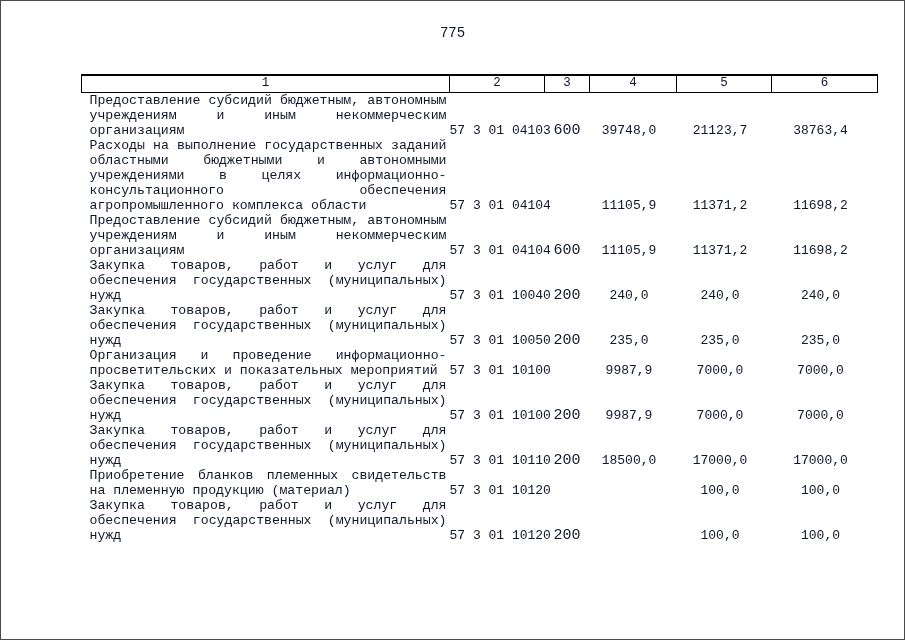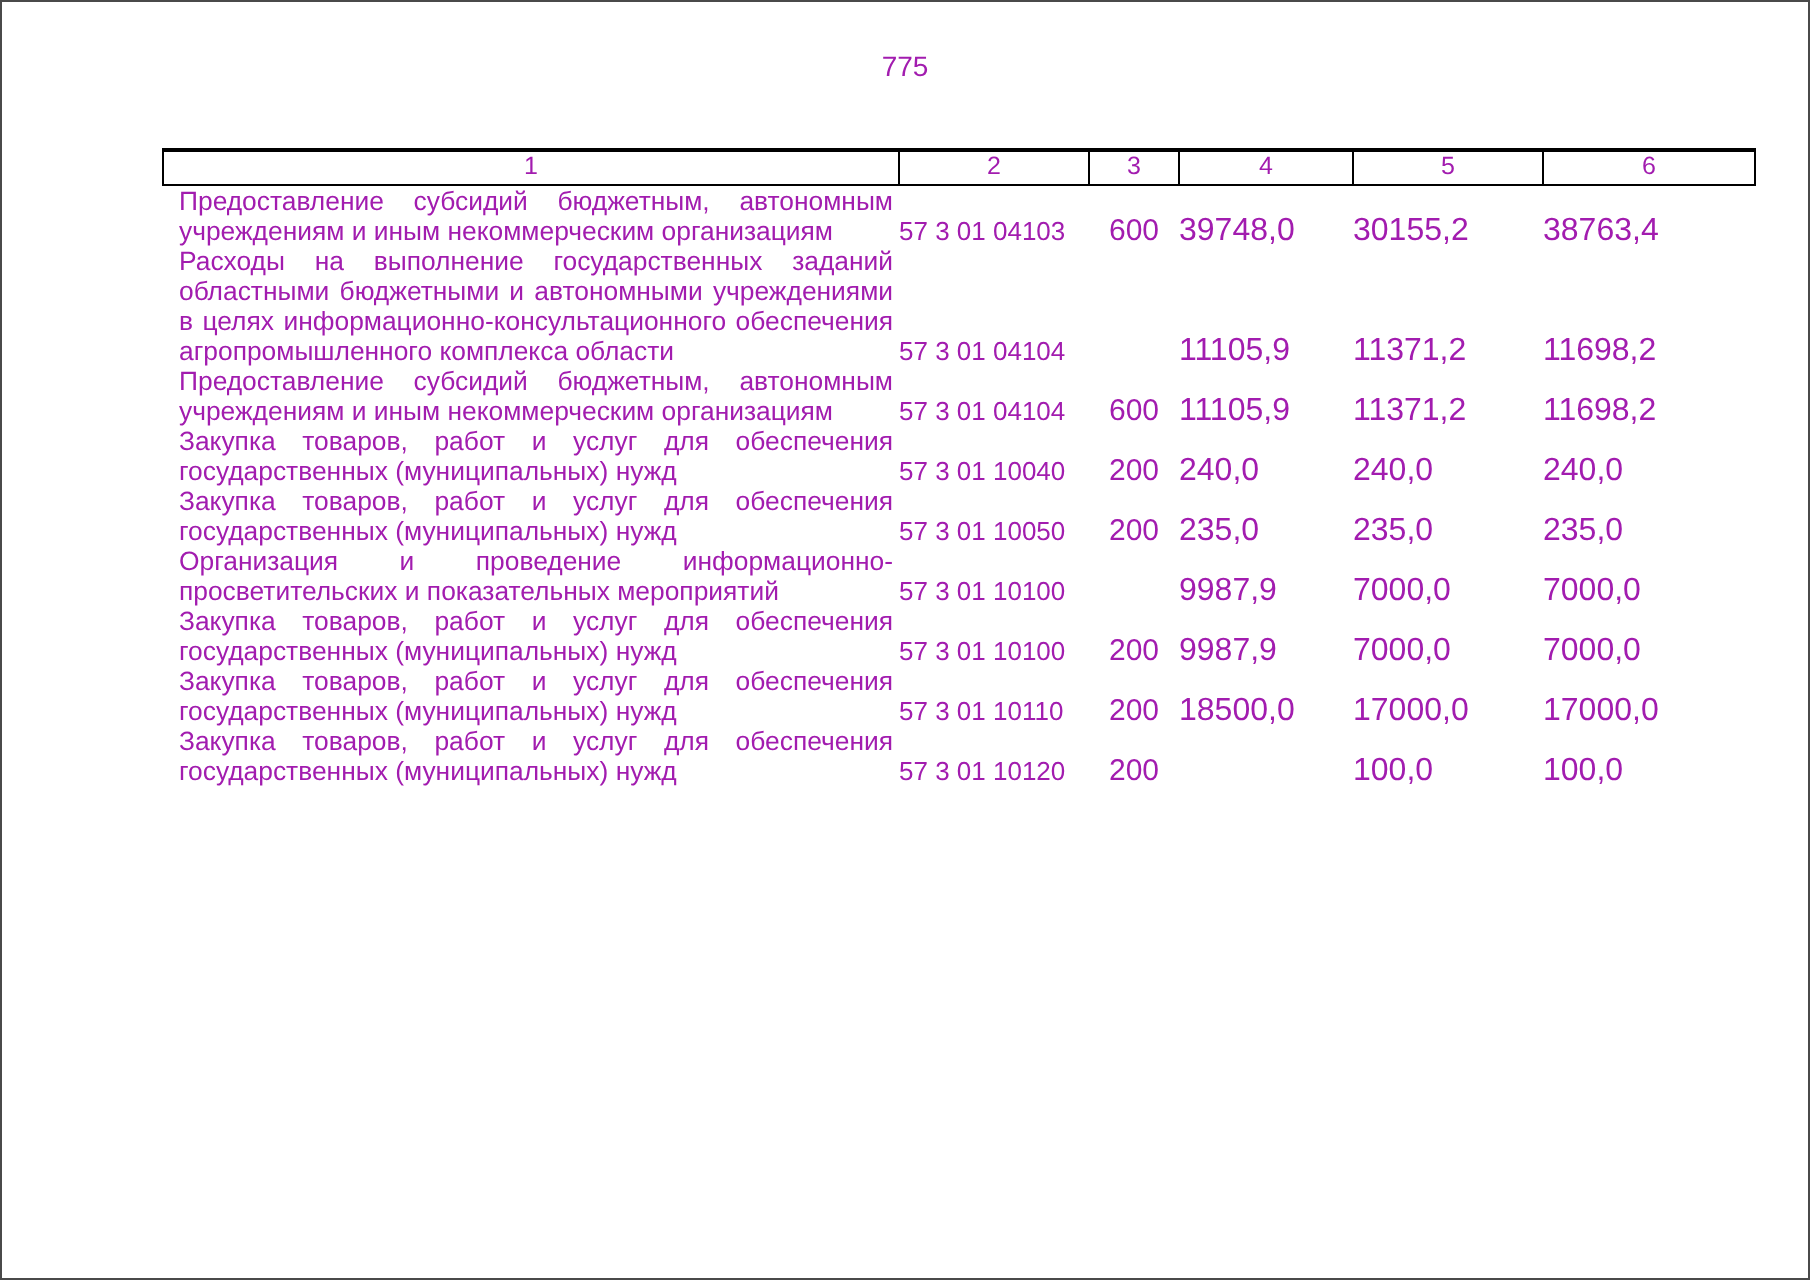--- a/index.html
+++ b/index.html
@@ -7,22 +7,22 @@
     padding: 0;
     background: #ffffff;
   }
   .page {
     position: relative;
     width: 905px;
     height: 640px;
     box-sizing: border-box;
     background: #ffffff;
     border: 1px solid #4a4a4a;
-    font-family: Liberation Sans, sans-serif;
-    color: #a21caf;
+    font-family: Liberation Mono, monospace;
+    color: #0f172a;
     overflow: hidden;
   }
   .page-number {
     position: absolute;
     top: 24px;
     left: 0;
     width: 100%;
     text-align: center;
     font-size: 14px;
   }
@@ -65,24 +65,24 @@
   tbody td.code {
     text-align: left;
     white-space: nowrap;
     font-size: 13px;
   }
   tbody td.etype {
     text-align: center;
     font-size: 15px;
   }
   tbody td.num {
-    text-align: left;
+    text-align: center;
     padding-right: 8px;
     white-space: nowrap;
-    font-size: 16px;
+    font-size: 13px;
   }
 </style>
 </head>
 <body>
 
 <div class="page">
   <div class="page-number">775</div>
 
   <table class="budget-table">
     <colgroup>
@@ -102,21 +102,21 @@
         <th>5</th>
         <th>6</th>
       </tr>
     </thead>
     <tbody id="table-body">
   <tr>
     <td class="desc">Предоставление субсидий бюджетным, автономным учреждениям и иным некоммерческим организациям</td>
     <td class="code">57 3 01 04103</td>
     <td class="etype">600</td>
     <td class="num">39748,0</td>
-    <td class="num">30155,2</td>
+    <td class="num">21123,7</td>
     <td class="num">38763,4</td>
   </tr>
 
   <tr>
     <td class="desc">Расходы на выполнение государственных заданий областными бюджетными и автономными учреждениями в целях информационно-консультационного обеспечения агропромышленного комплекса области</td>
     <td class="code">57 3 01 04104</td>
     <td class="etype"></td>
     <td class="num">11105,9</td>
     <td class="num">11371,2</td>
     <td class="num">11698,2</td>
@@ -174,20 +174,28 @@
 
   <tr>
     <td class="desc">Закупка товаров, работ и услуг для обеспечения государственных (муниципальных) нужд</td>
     <td class="code">57 3 01 10110</td>
     <td class="etype">200</td>
     <td class="num">18500,0</td>
     <td class="num">17000,0</td>
     <td class="num">17000,0</td>
   </tr>
 
+  <tr>
+    <td class="desc">Приобретение бланков племенных свидетельств на племенную продукцию (материал)</td>
+    <td class="code">57 3 01 10120</td>
+    <td class="etype"></td>
+    <td class="num"></td>
+    <td class="num">100,0</td>
+    <td class="num">100,0</td>
+  </tr>
 
   <tr>
     <td class="desc">Закупка товаров, работ и услуг для обеспечения государственных (муниципальных) нужд</td>
     <td class="code">57 3 01 10120</td>
     <td class="etype">200</td>
     <td class="num"></td>
     <td class="num">100,0</td>
     <td class="num">100,0</td>
   </tr>
 

